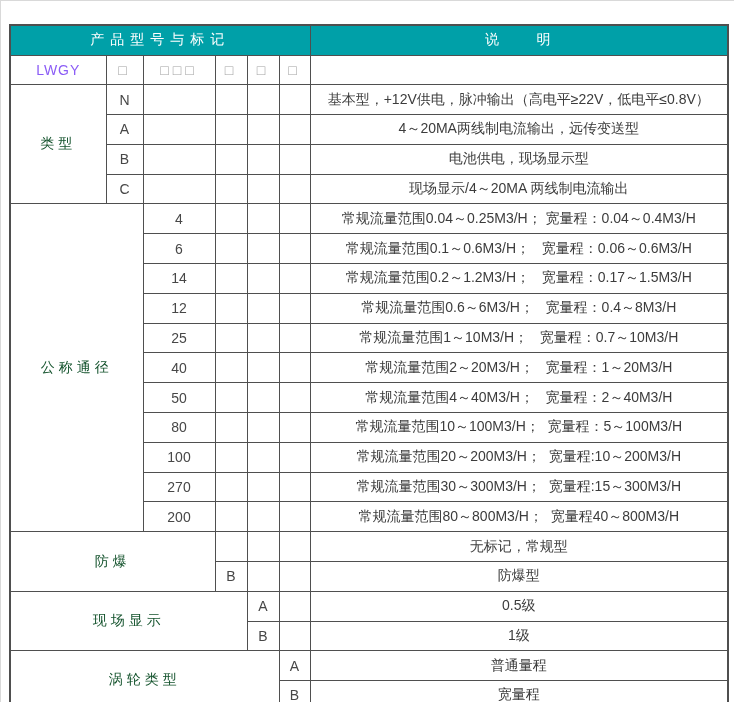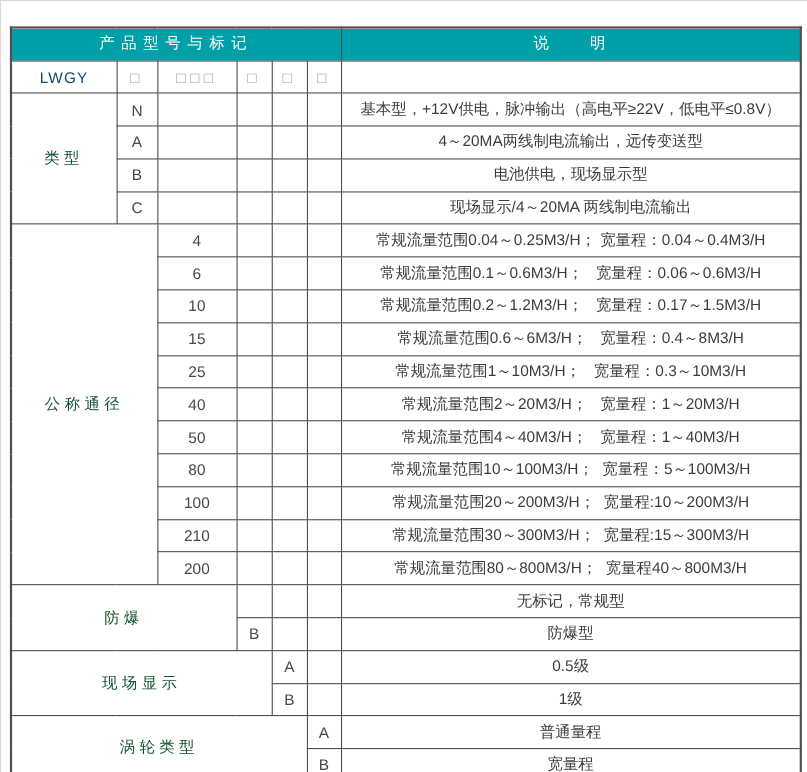--- a/index.html
+++ b/index.html
@@ -19,21 +19,21 @@
     height:29.8px; padding:0; text-align:center; vertical-align:middle;
     font-size:14px; overflow:hidden;
   }
   table.spec { border:2px solid var(--grid, #4f4f4f); }
   tr.head td { height:30px; }
   td.th {
     background:var(--header-bg, #00A0A8); color:var(--header-text, #ffffff);
     font-size:15px; letter-spacing:6px; font-weight:normal;
   }
   td.th-right { border-left:2px solid #ffffff; letter-spacing:2px; white-space:pre;margin-top:11px; }
-  td.model { font-size:15px; letter-spacing:1px; color:#0c4a6e; }
+  td.model { font-size:15px; letter-spacing:1px; color:#8b5cf6; }
   td.boxes { color:#a3a3a3; font-size:17px; letter-spacing:4px; line-height:1; }
   td.lbl  { letter-spacing:4px; color:#14532d; }
   td.code { font-size:15px; color:#474747; }
   td.num  { font-size:14px; color:#474747; }
   td.desc { font-size:13.5px; white-space:pre; color:#3c3c3c;margin-top:32px; }
 </style>
 </head>
 <body>
 
 <table class="spec">
@@ -106,70 +106,70 @@
     <td class="desc">常规流量范围0.04～0.25M3/H； 宽量程：0.04～0.4M3/H</td>
   </tr>
   <tr>
     <td class="num">6</td>
     <td></td>
         <td></td>
         <td></td>
     <td class="desc">常规流量范围0.1～0.6M3/H；   宽量程：0.06～0.6M3/H</td>
   </tr>
   <tr>
-    <td class="num">10</td>
+    <td class="num">14</td>
     <td></td>
         <td></td>
         <td></td>
     <td class="desc">常规流量范围0.2～1.2M3/H；   宽量程：0.17～1.5M3/H</td>
   </tr>
   <tr>
-    <td class="num">15</td>
+    <td class="num">12</td>
     <td></td>
         <td></td>
         <td></td>
     <td class="desc">常规流量范围0.6～6M3/H；   宽量程：0.4～8M3/H</td>
   </tr>
   <tr>
     <td class="num">25</td>
     <td></td>
         <td></td>
         <td></td>
-    <td class="desc">常规流量范围1～10M3/H；   宽量程：0.3～10M3/H</td>
+    <td class="desc">常规流量范围1～10M3/H；   宽量程：0.7～10M3/H</td>
   </tr>
   <tr>
     <td class="num">40</td>
     <td></td>
         <td></td>
         <td></td>
     <td class="desc">常规流量范围2～20M3/H；   宽量程：1～20M3/H</td>
   </tr>
   <tr>
     <td class="num">50</td>
     <td></td>
         <td></td>
         <td></td>
-    <td class="desc">常规流量范围4～40M3/H；   宽量程：1～40M3/H</td>
+    <td class="desc">常规流量范围4～40M3/H；   宽量程：2～40M3/H</td>
   </tr>
   <tr>
     <td class="num">80</td>
     <td></td>
         <td></td>
         <td></td>
     <td class="desc">常规流量范围10～100M3/H；  宽量程：5～100M3/H</td>
   </tr>
   <tr>
     <td class="num">100</td>
     <td></td>
         <td></td>
         <td></td>
     <td class="desc">常规流量范围20～200M3/H；  宽量程:10～200M3/H</td>
   </tr>
   <tr>
-    <td class="num">210</td>
+    <td class="num">270</td>
     <td></td>
         <td></td>
         <td></td>
     <td class="desc">常规流量范围30～300M3/H；  宽量程:15～300M3/H</td>
   </tr>
   <tr>
     <td class="num">200</td>
     <td></td>
         <td></td>
         <td></td>

